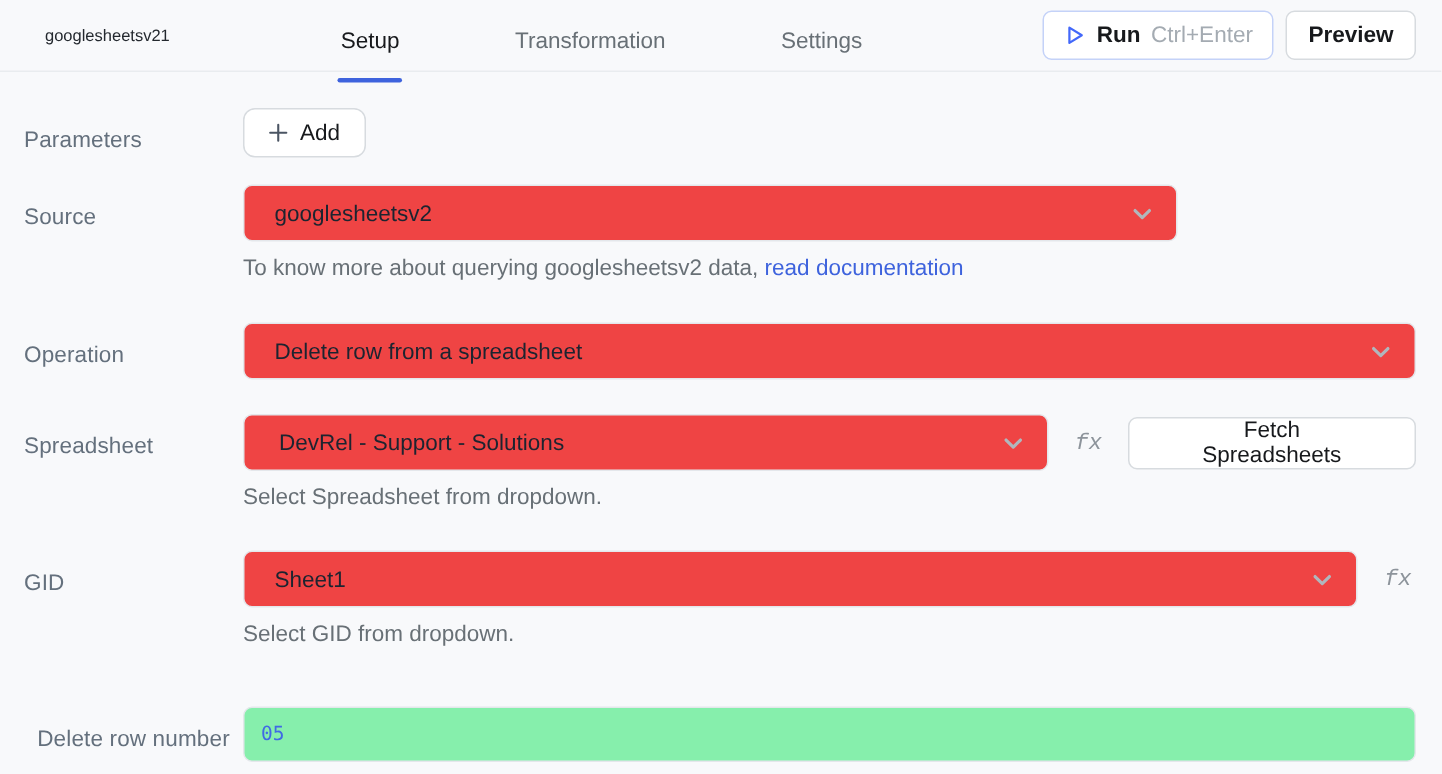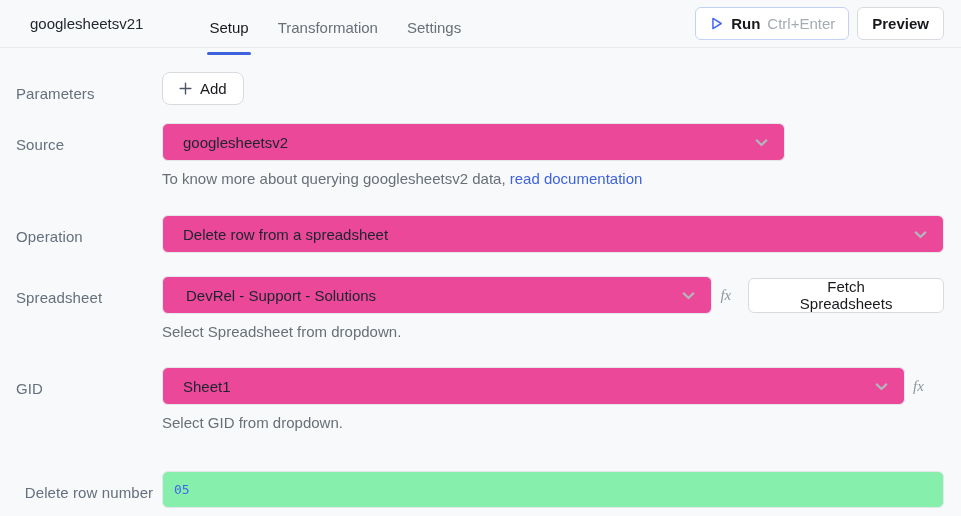--- a/index.html
+++ b/index.html
@@ -12,26 +12,26 @@
     font-size:15px;
   }
   
   .header {
     height:48px;
     display:flex;
     align-items:center;
     border-bottom:1px solid #e9ecef;
     padding:0 17px 0 30px;
   }
-  .query-title { font-weight:500; color:#23282e; font-size:15px; }
+  .query-title { font-weight:500; color:#23282e; font-size:11px; }
   .tabs { display:flex; margin-left:64px; height:48px; }
   .tab {
     height:56px; display:flex; align-items:center;
     padding:0 2px; margin-right:25px;
-    color:#687076; cursor:pointer; position:relative; font-size:15px;
+    color:#687076; cursor:pointer; position:relative; font-size:15px;margin-left:48px;
   }
   .tab.active { color:#17191c; font-weight:500; }
   .tab.active::after {
     content:""; position:absolute; left:0; right:0; bottom:1px;
     height:3px; background:#3e63dd; border-radius:2px;
   }
   .header-actions { margin-left:auto; display:flex; gap:8px; }
   .btn {
     display:inline-flex; align-items:center; gap:7px;
     background:#ffffff; border:1px solid #d7dbdf; border-radius:6px;
@@ -52,36 +52,36 @@
   .mt-source     { margin-top:17px; }
   .mt-operation  { margin-top:28px; }
   .mt-spreadsheet{ margin-top:23px; }
   .mt-gid        { margin-top:27px; }
   .mt-delete     { margin-top:40px;text-align:center; }
   .btn-add {
     height:33px; border-radius:8px; padding:0 16px;
     font-weight:500; gap:8px;
   }
   .select {
-    height:38px; background:#ec4899;
+    height:38px; background:#ef4444;
     border:1px solid #e4e7eb; border-radius:6px;
     display:flex; align-items:center; justify-content:space-between;
     padding:0 14px 0 20px; cursor:pointer;
     color:#1c2430; font-size:15px;
   }
   .w-source { width:623px; }
   .w-operation { width:782px; }
   .w-spreadsheet { width:568px;padding-left:23px; }
   .w-gid { width:743px; }
   .helper { margin-top:9px; color:#687076; font-size:15px; }
   .helper a { color:#3e63dd; cursor:pointer; }
   .inline { display:flex; align-items:center; }
   .fx {
-    font-family:Liberation Serif, serif; font-style:italic;
-    color:#8d949b; font-size:15px; margin-left:8px; cursor:pointer;
+    font-family:Liberation Mono, monospace; font-style:italic;
+    color:#8d949b; font-size:15px; margin-left:18px; cursor:pointer;
     user-select:none;
   }
   .btn-fetch { margin-left:17px; height:35px; font-weight:500; padding:0 32px; }
   .code-input {
     width:782px; height:37px; background:#86efac;
     border:1px solid #e4e7eb; border-radius:6px;
     display:flex; align-items:center; padding:0 11px;
     cursor:text;
   }
   .code-value {

